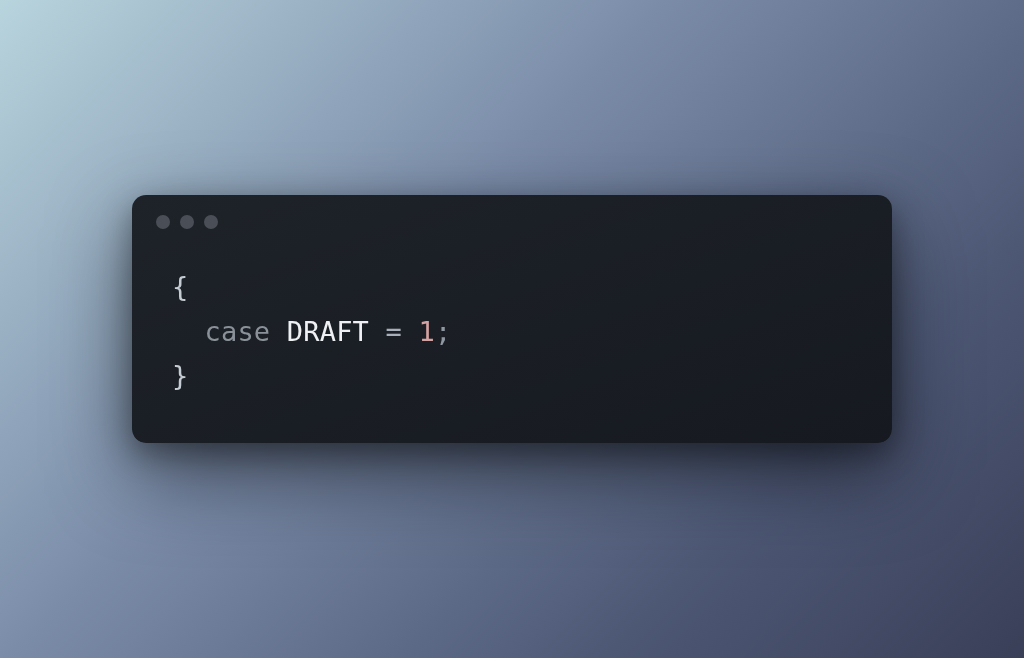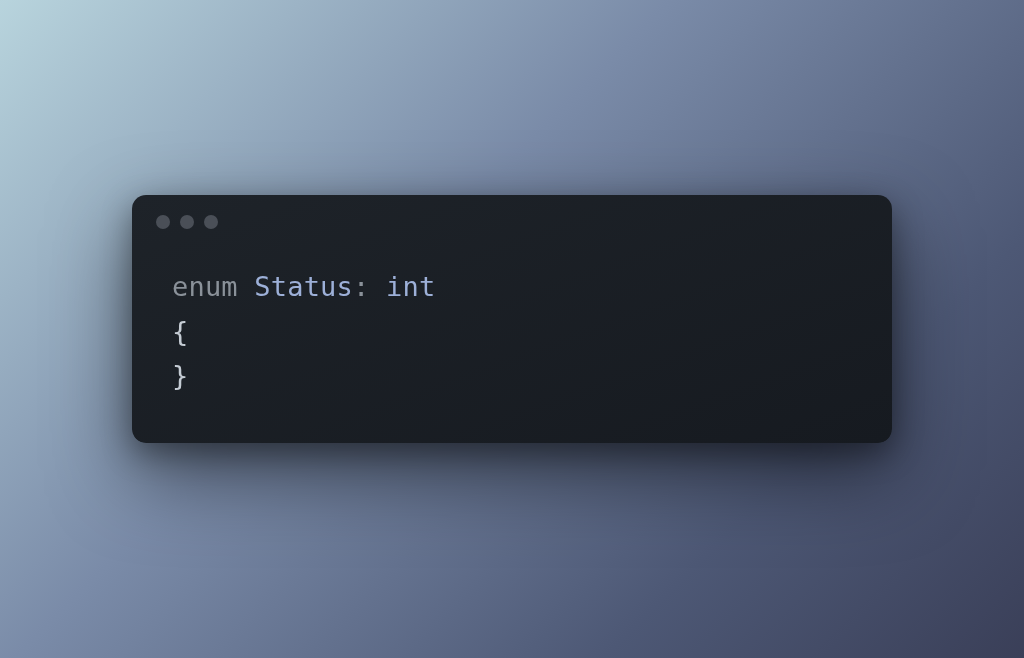--- a/index.html
+++ b/index.html
@@ -101,17 +101,17 @@
 </head>
 <body>
 
 <div class="code-window">
   <div class="window-controls">
     <div class="window-dot"></div>
     <div class="window-dot"></div>
     <div class="window-dot"></div>
   </div>
   <div class="code-content">
-    <div class="code-line"><span class="keyword">enum</span> <span class="class-name">Status</span><span class="punct">:</span> <span class="type-name">int</span></div>
     <div class="code-line"><span class="brace">{</span></div>
+    <div class="code-line"><span class="indent"></span><span class="case-kw">case</span> <span class="const-name">DRAFT</span> <span class="equals">=</span> <span class="number">1</span><span class="semi">;</span></div>
     <div class="code-line"><span class="brace">}</span></div>
   </div>
 </div>
 
 </body></html>

